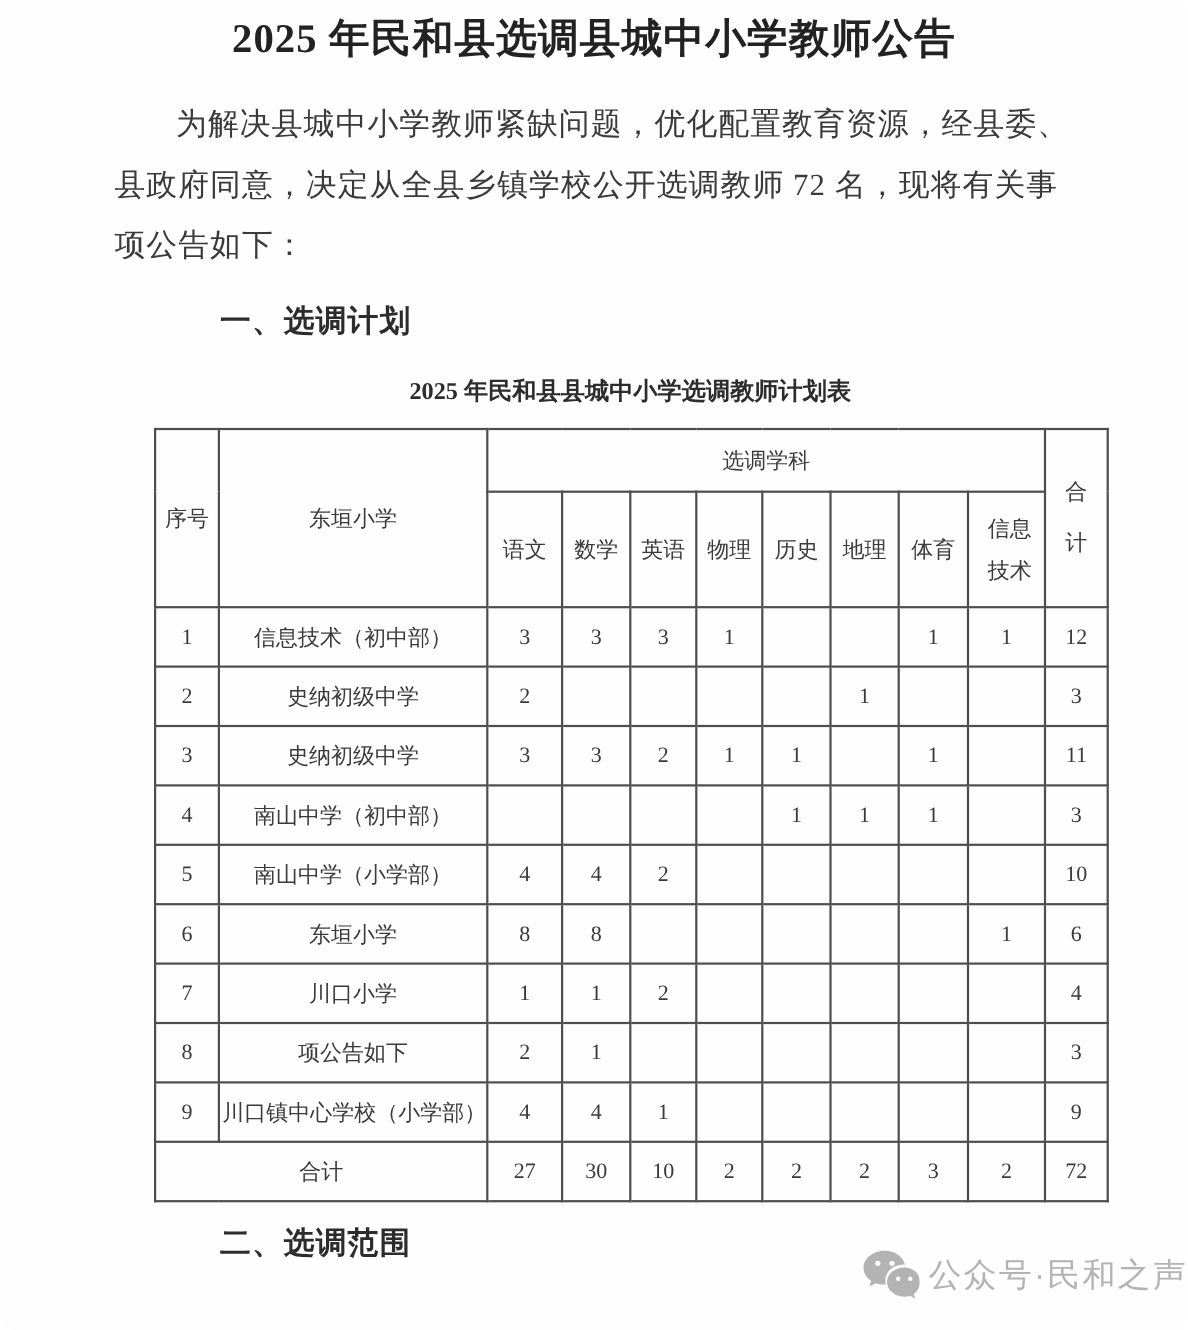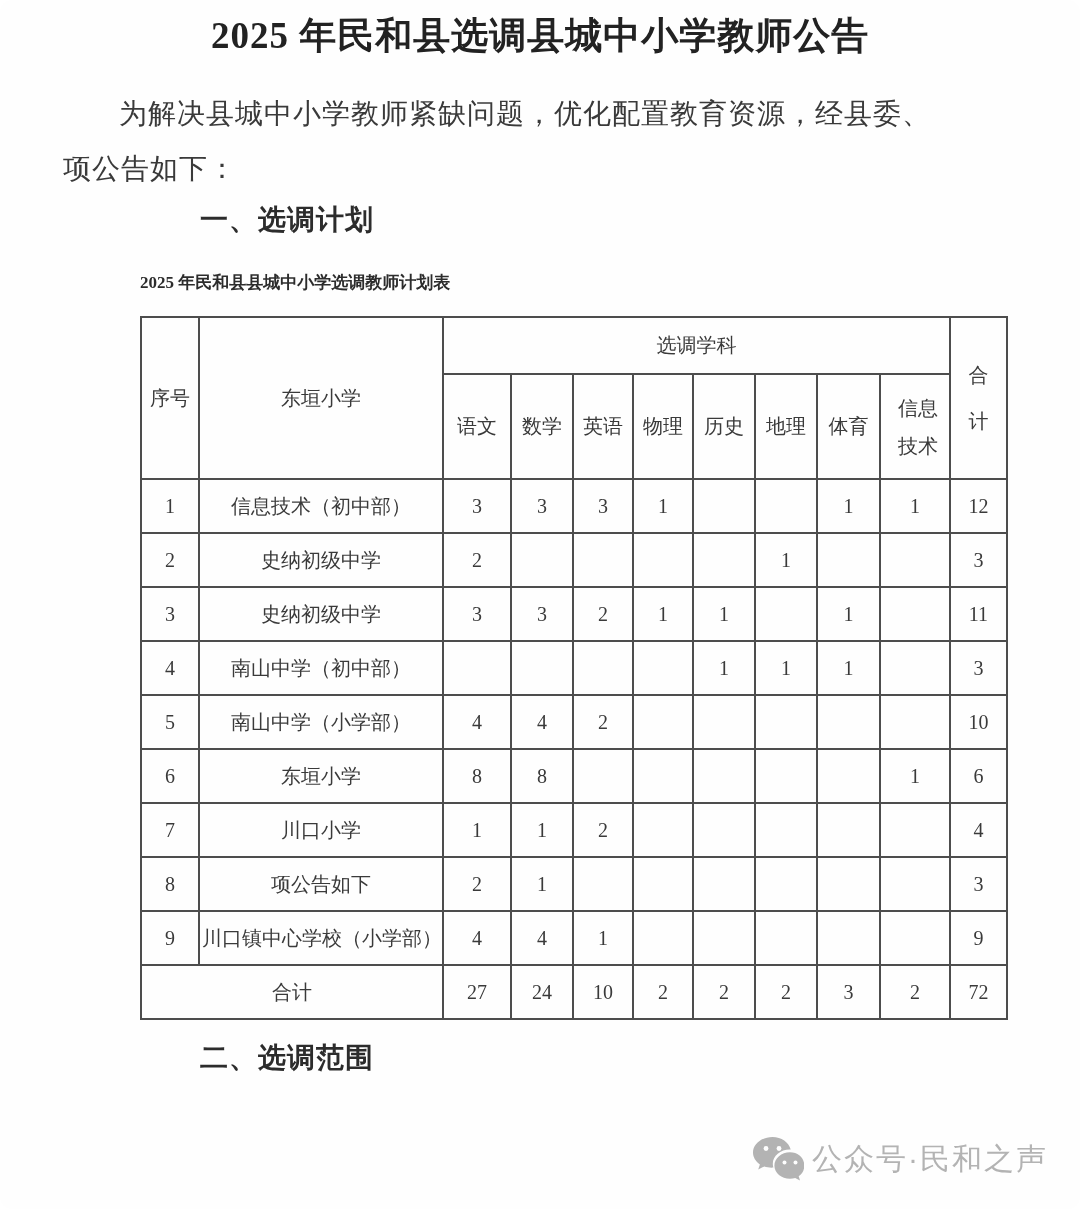--- a/index.html
+++ b/index.html
@@ -15,42 +15,43 @@
   }
   .doc-title {
     margin-top:10px;
     text-align:center;
     font-size:37px;
     font-weight:bold;
     color:#222222;
     line-height:52px;
     letter-spacing:1px;
   }
-  .intro { margin:24px 88px 0 63px; }
+  .intro { margin:24px 88px 0 104px; }
   .intro-line {
     font-size:28px;
     line-height:55px;
     color:#3a3a3a;
     letter-spacing:1px;
   }
   .indent { text-indent:2em; }
   .section-heading {
     margin-left:200px;
     font-size:28px;
     font-weight:bold;
     color:#2c2c2c;
     line-height:36px;
     letter-spacing:1px;
   }
-  .h1 { margin-top:6px; }
+  .h1 { margin-top:24px; }
   .h2 { margin-top:20px; }
   .table-title {
     margin:28px 0 0 140px;
     width:866px;
-    font-size:17px;
+    text-align:center;
+    font-size:22px;
     font-weight:bold;
     color:#2c2c2c;
     line-height:34px;
   }
   table.plan {
     margin:16px 0 0 140px;
     width:866px;
     border-collapse:collapse;
     table-layout:fixed;
   }
@@ -76,21 +77,21 @@
   }
   .wrap2 {
     display:inline-block;
     width:2.3em;
     word-break:break-all;
     line-height:1.9em;
     text-align:right;
   }
   .watermark {
     position:absolute;
-    left:752px; top:1136px;
+    left:784px; top:1136px;
     display:flex;
     align-items:center;
     gap:8px;
   }
   .watermark-text {
     font-family:"Liberation Sans","DejaVu Sans",sans-serif;
     font-size:30px;
     letter-spacing:2px;
     white-space:nowrap;
   }
@@ -98,20 +99,21 @@
 </style>
 </head>
 <body>
 
 <div class="page">
 
   <div class="doc-title">2025 年民和县选调县城中小学教师公告</div>
 
   <div class="intro">
     <div class="intro-line indent">为解决县城中小学教师紧缺问题，优化配置教育资源，经县委、</div>
+    <div class="intro-line">县政府同意，决定从全县乡镇学校公开选调教师 72 名，现将有关事</div>
     <div class="intro-line">项公告如下：</div>
   </div>
 
   <div class="section-heading h1">一、选调计划</div>
 
   <div class="table-title">2025 年民和县县城中小学选调教师计划表</div>
 
   <table class="plan">
     <colgroup>
       <col style="width:58px">
@@ -258,21 +260,21 @@
           <td></td>
           <td></td>
           <td></td>
           <td></td>
           <td></td>
           <td>9</td>
         </tr>
         <tr class="total-row">
           <td colspan="2">合计</td>
           <td>27</td>
-          <td>24</td>
+          <td>30</td>
           <td>10</td>
           <td>2</td>
           <td>2</td>
           <td>2</td>
           <td>3</td>
           <td>2</td>
           <td>72</td>
         </tr>
       </tbody>
   </table>

